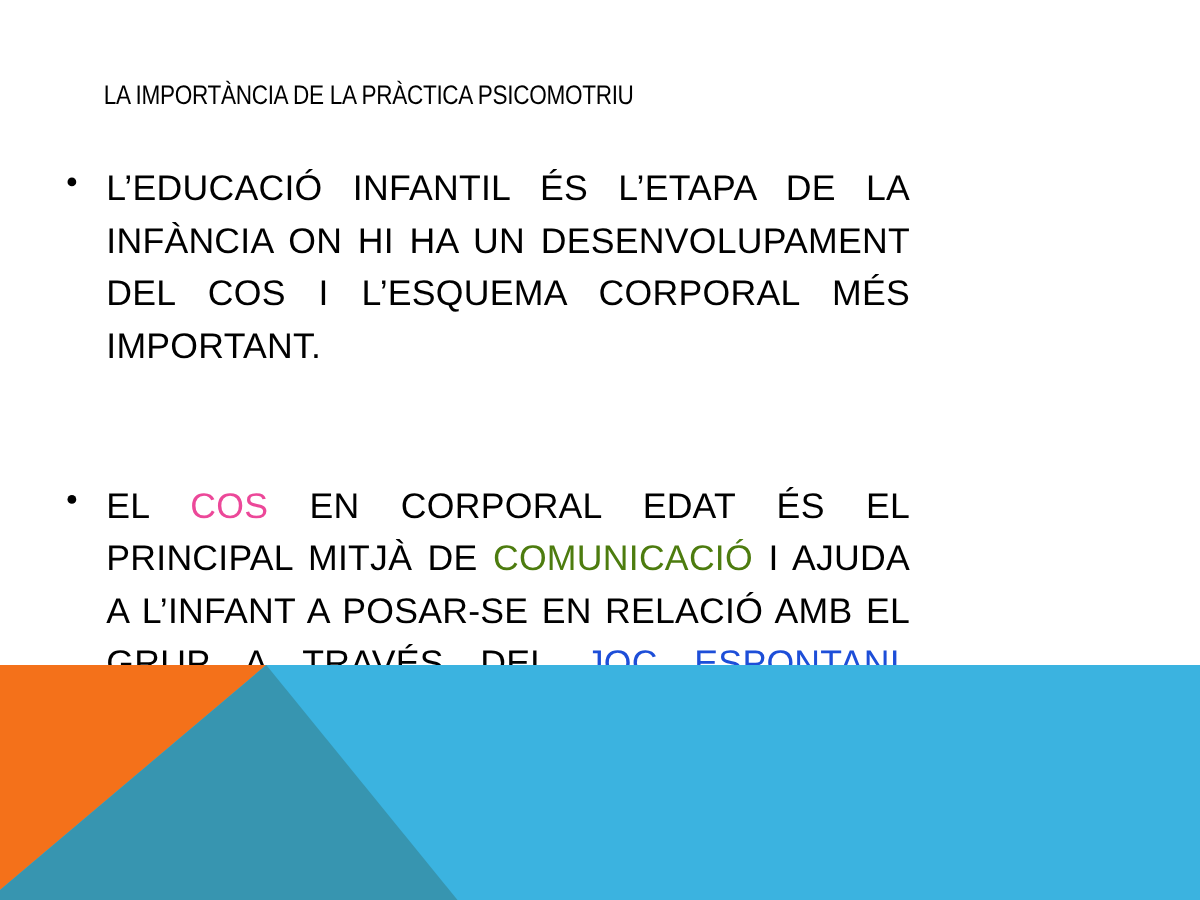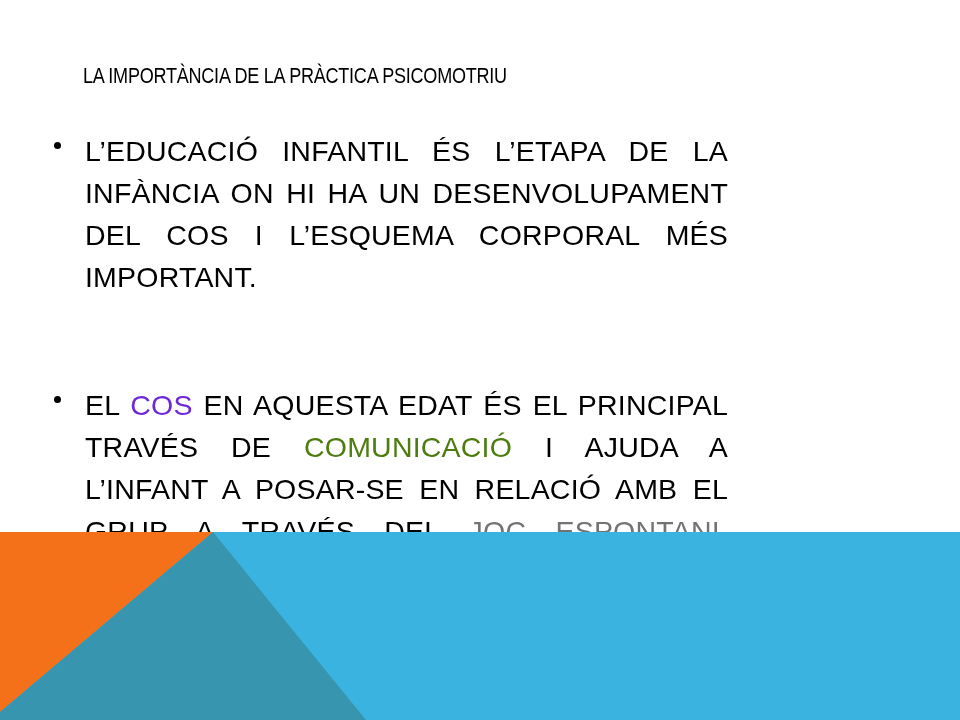--- a/index.html
+++ b/index.html
@@ -80,23 +80,23 @@
     word-spacing: 0.5px;
   }
 
   
   .bullet-text::after {
     content: "";
     display: inline-block;
     width: 100%;
   }
 
-  .tok-orange { color: #6d28d9; }
+  .tok-orange { color: #ec4899; }
   .tok-blue   { color: #4d7c0f; }
-  .tok-green  { color: #737373; }
+  .tok-green  { color: #1d4ed8; }
 
   
   .band {
     position: absolute;
     left: 0;
     top: 532px;
     width: 960px;
     height: 188px;
     overflow: hidden;
   }
@@ -114,21 +114,21 @@
     <div class="bullet-item">
       <span class="bullet-marker"></span>
       <div class="bullet-text">
         <span>L’EDUCACIÓ INFANTIL ÉS L’ETAPA DE LA INFÀNCIA ON HI HA UN DESENVOLUPAMENT DEL COS I L’ESQUEMA CORPORAL MÉS IMPORTANT.</span>
       </div>
     </div>
 
     <div class="bullet-item">
       <span class="bullet-marker"></span>
       <div class="bullet-text">
-        <span>EL </span><span class="tok-orange">COS</span><span> EN AQUESTA EDAT ÉS EL PRINCIPAL TRAVÉS DE </span><span class="tok-blue">COMUNICACIÓ</span><span> I AJUDA A L’INFANT A POSAR-SE EN RELACIÓ AMB EL GRUP A TRAVÉS DEL </span><span class="tok-green">JOC ESPONTANI</span><span>.</span>
+        <span>EL </span><span class="tok-orange">COS</span><span> EN CORPORAL EDAT ÉS EL PRINCIPAL MITJÀ DE </span><span class="tok-blue">COMUNICACIÓ</span><span> I AJUDA A L’INFANT A POSAR-SE EN RELACIÓ AMB EL GRUP A TRAVÉS DEL </span><span class="tok-green">JOC ESPONTANI</span><span>.</span>
       </div>
     </div>
 
   </div>
 
   <div class="band">
     <svg width="960" height="188" viewBox="0 0 960 188" xmlns="http://www.w3.org/2000/svg">
       <rect x="0" y="0" width="960" height="188" fill="#3BB3E0"></rect>
       <polygon points="0,0 213,0 0,180" fill="#F4711A"></polygon>
       <polygon points="213,0 366,188 0,188 0,180" fill="#3795B0"></polygon>

